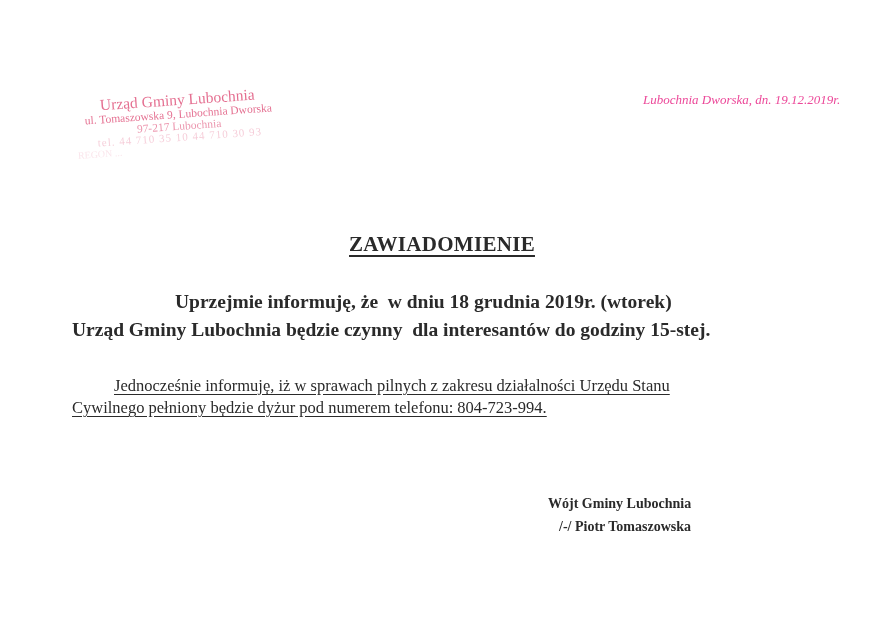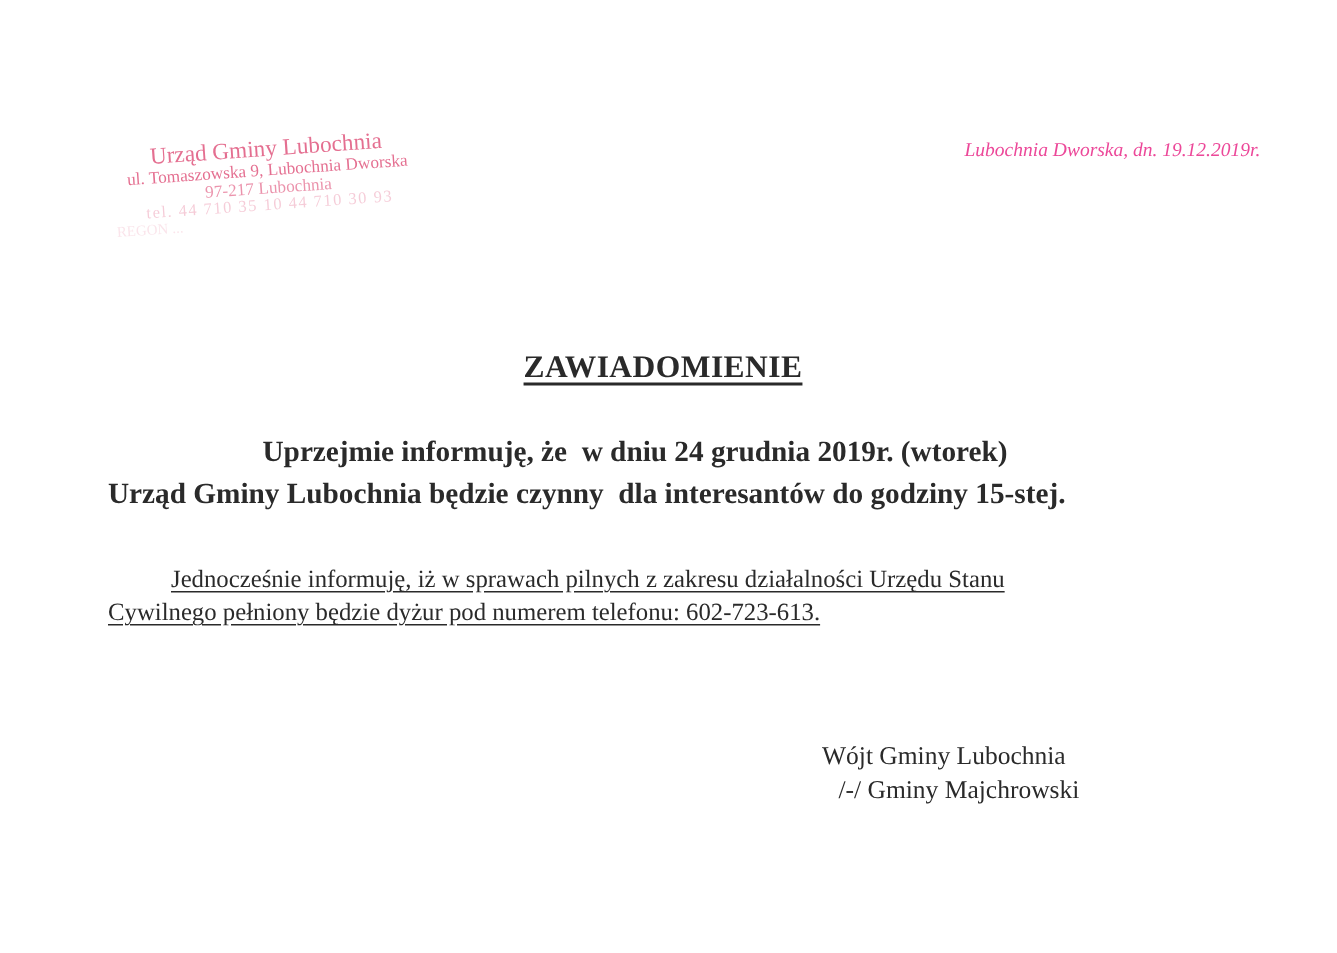--- a/index.html
+++ b/index.html
@@ -84,22 +84,22 @@
       text-decoration: underline;
       text-underline-offset: 3px;
       white-space: pre;
     }
     .sub-text .l1 { padding-left: 42px; }
 
     .signature {
       position: absolute;
       left: 548px;
       top: 492px;
-      font-size: 17px;
-      font-weight: normal;
+      font-size: 14px;
+      font-weight: bold;
       line-height: 23px;
     }
     .signature span { display: block; white-space: nowrap; }
     .signature .l2 { padding-left: 11px; }
   </style>
 </head>
 <body>
 
 <div class="stamp">
   <span class="s1">Urząd Gminy Lubochnia</span>
@@ -109,25 +109,25 @@
   <span class="s5">REGON ...</span>
 </div>
 
 <div class="date-line">Lubochnia Dworska, dn. 19.12.2019r.</div>
 
 <div class="title">
   <span>ZAWIADOMIENIE</span>
 </div>
 
 <div class="main-text">
-  <span class="l1">Uprzejmie informuję, że  w dniu 24 grudnia 2019r. (wtorek)</span>
+  <span class="l1">Uprzejmie informuję, że  w dniu 18 grudnia 2019r. (wtorek)</span>
   <span class="l2">Urząd Gminy Lubochnia będzie czynny  dla interesantów do godziny 15-stej.</span>
 </div>
 
 <div class="sub-text">
   <span class="l1">Jednocześnie informuję, iż w sprawach pilnych z zakresu działalności Urzędu Stanu</span>
-  <span class="l2">Cywilnego pełniony będzie dyżur pod numerem telefonu: 602-723-613.</span>
+  <span class="l2">Cywilnego pełniony będzie dyżur pod numerem telefonu: 804-723-994.</span>
 </div>
 
 <div class="signature">
   <span class="l1">Wójt Gminy Lubochnia</span>
-  <span class="l2">/-/ Gminy Majchrowski</span>
+  <span class="l2">/-/ Piotr Tomaszowska</span>
 </div>
 
 </body></html>

